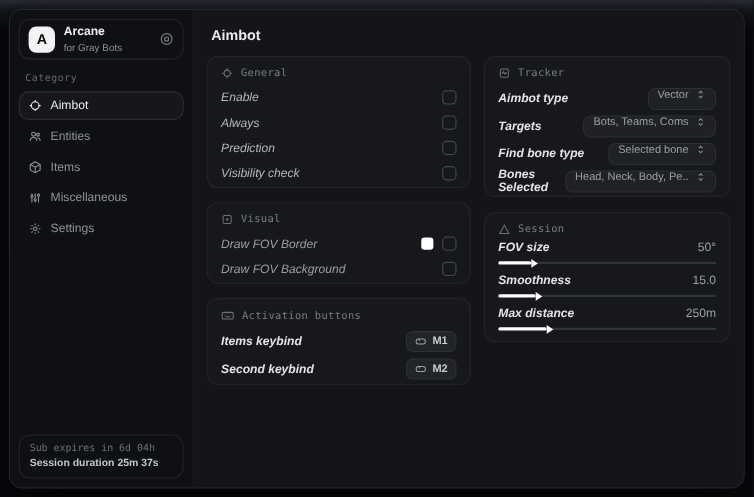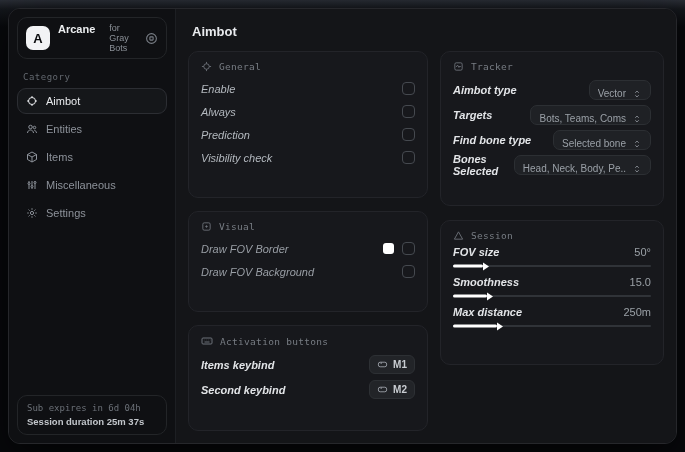--- a/index.html
+++ b/index.html
@@ -24,21 +24,21 @@
   }
   .brand-card {
     border:1px solid #232528; border-radius:10px; padding:5px 8px;
     display:flex; align-items:center; gap:8px; min-height:36px;
   }
   .logo {
     width:24px; height:24px; border-radius:7px; background:#f2f3f5;
     color:#0b0c0e; font-weight:bold; font-size:13px;
     display:grid; place-items:center; flex:0 0 24px;
   }
-  .brand-text { display:flex; flex-direction:row; gap:14px; }
+  .brand-text { display:flex; flex-direction:column; gap:3px; }
   .brand-name { font-size:11px; font-weight:700; color:#eceef0; }
   .brand-sub  { font-size:9px; color:#8b9097; }
   .brand-action { margin-left:auto; color:#797e86; display:flex; }
   .category {
     margin:13px 6px 5px; font-family:"DejaVu Sans Mono", monospace;
     font-size:9px; color:#63686f; letter-spacing:.5px;
   }
   .nav { display:flex; flex-direction:column; }
   .nav-item {
     height:26px; display:flex; align-items:center; gap:8px; padding:0 8px;
@@ -54,21 +54,21 @@
   .sbf-1 { font-family:"DejaVu Sans Mono", monospace; font-size:9px; color:#6b7077; }
   .sbf-2 { font-size:9.5px; font-weight:700; color:#c3c7cc; }
   
   .main { flex:1; background:#141518; display:flex; flex-direction:column; }
   .main-title { padding:15px 16px 8px; font-size:13px; font-weight:700; color:#e9ebee; }
   .columns { display:flex; gap:12px; padding:4px 12px 12px; }
   .col-l { width:240px; flex:0 0 240px; display:flex; flex-direction:column; gap:13px; }
   .col-r { flex:1; display:flex; flex-direction:column; gap:14px; }
   .card {
     background:#17181c; border:1px solid #232429; border-radius:10px;
-    padding:9px 12px 28px;
+    padding:9px 12px 1px;
   }
   .card-head {
     display:flex; align-items:center; gap:7px; color:#777c83;
     font-family:"DejaVu Sans Mono", monospace; font-size:9.5px;
     letter-spacing:.3px; margin-bottom:5px;
   }
   .card-head .cic { display:flex; color:#6c7178; }
   .row { display:flex; align-items:center; justify-content:space-between; min-height:23px; }
   .row.tall { min-height:25px; }
   .lbl   { font-size:11px; color:#b3b8be;font-style:italic; }
@@ -80,21 +80,21 @@
     background:transparent; cursor:pointer; flex:0 0 13px;
   }
   .swatch { width:11px; height:11px; border-radius:3px; cursor:pointer; }
   .keybtn {
     display:flex; align-items:center; gap:5px; background:#222428;
     border:1px solid #2d3034; border-radius:6px; padding:0 7px; height:19px;
     font-size:10px; font-weight:700; color:#c9cdd2; cursor:pointer;
   }
   .keybtn .kic { display:flex; color:#9ca1a8; }
   .selectbtn {
-    display:flex; align-items:flex-end; gap:6px; background:#1f2125;
+    display:flex; align-items:flex-start; gap:6px; background:#1f2125;
     border:1px solid #2c2f33; border-radius:7px; padding:0 8px; height:20px;
     font-size:10px; color:#9aa0a7; cursor:pointer; max-width:160px;
   }
   .selectbtn .sval { white-space:nowrap; overflow:hidden; text-overflow:ellipsis; }
   .selectbtn .uic { display:flex; color:#8a8f96; flex:0 0 auto; }
   .slider-row { margin:2px 0 9px; }
   .slider-top { display:flex; justify-content:space-between; align-items:center; }
   .slider-val { font-size:11px; color:#9aa0a6; }
   .track {
     margin-top:7px; height:2px; background:#303338; border-radius:2px;

